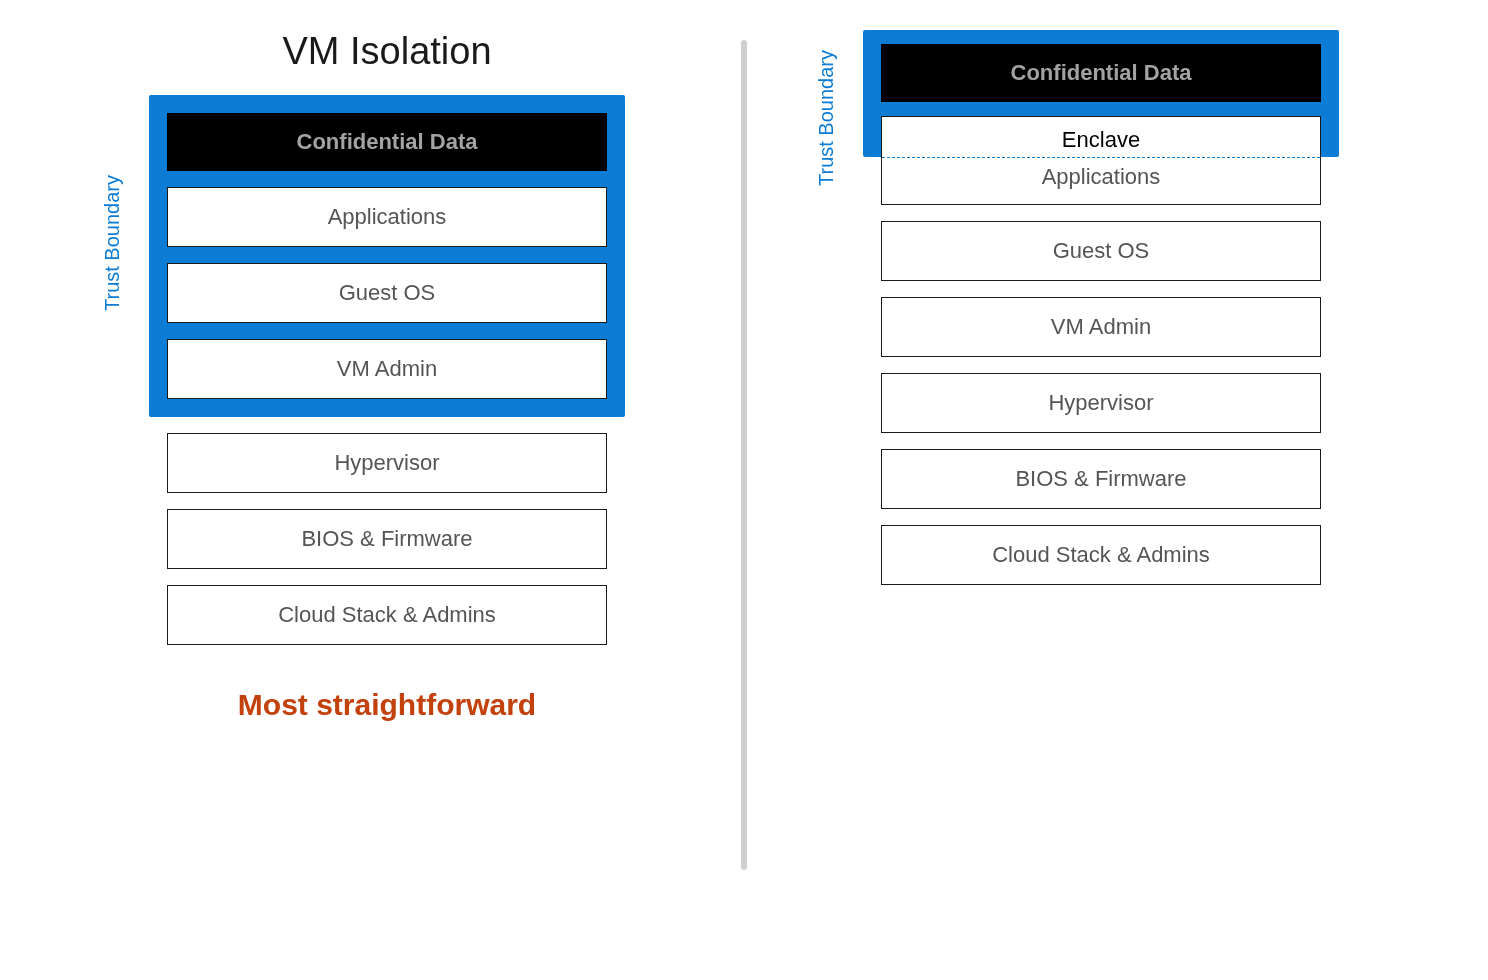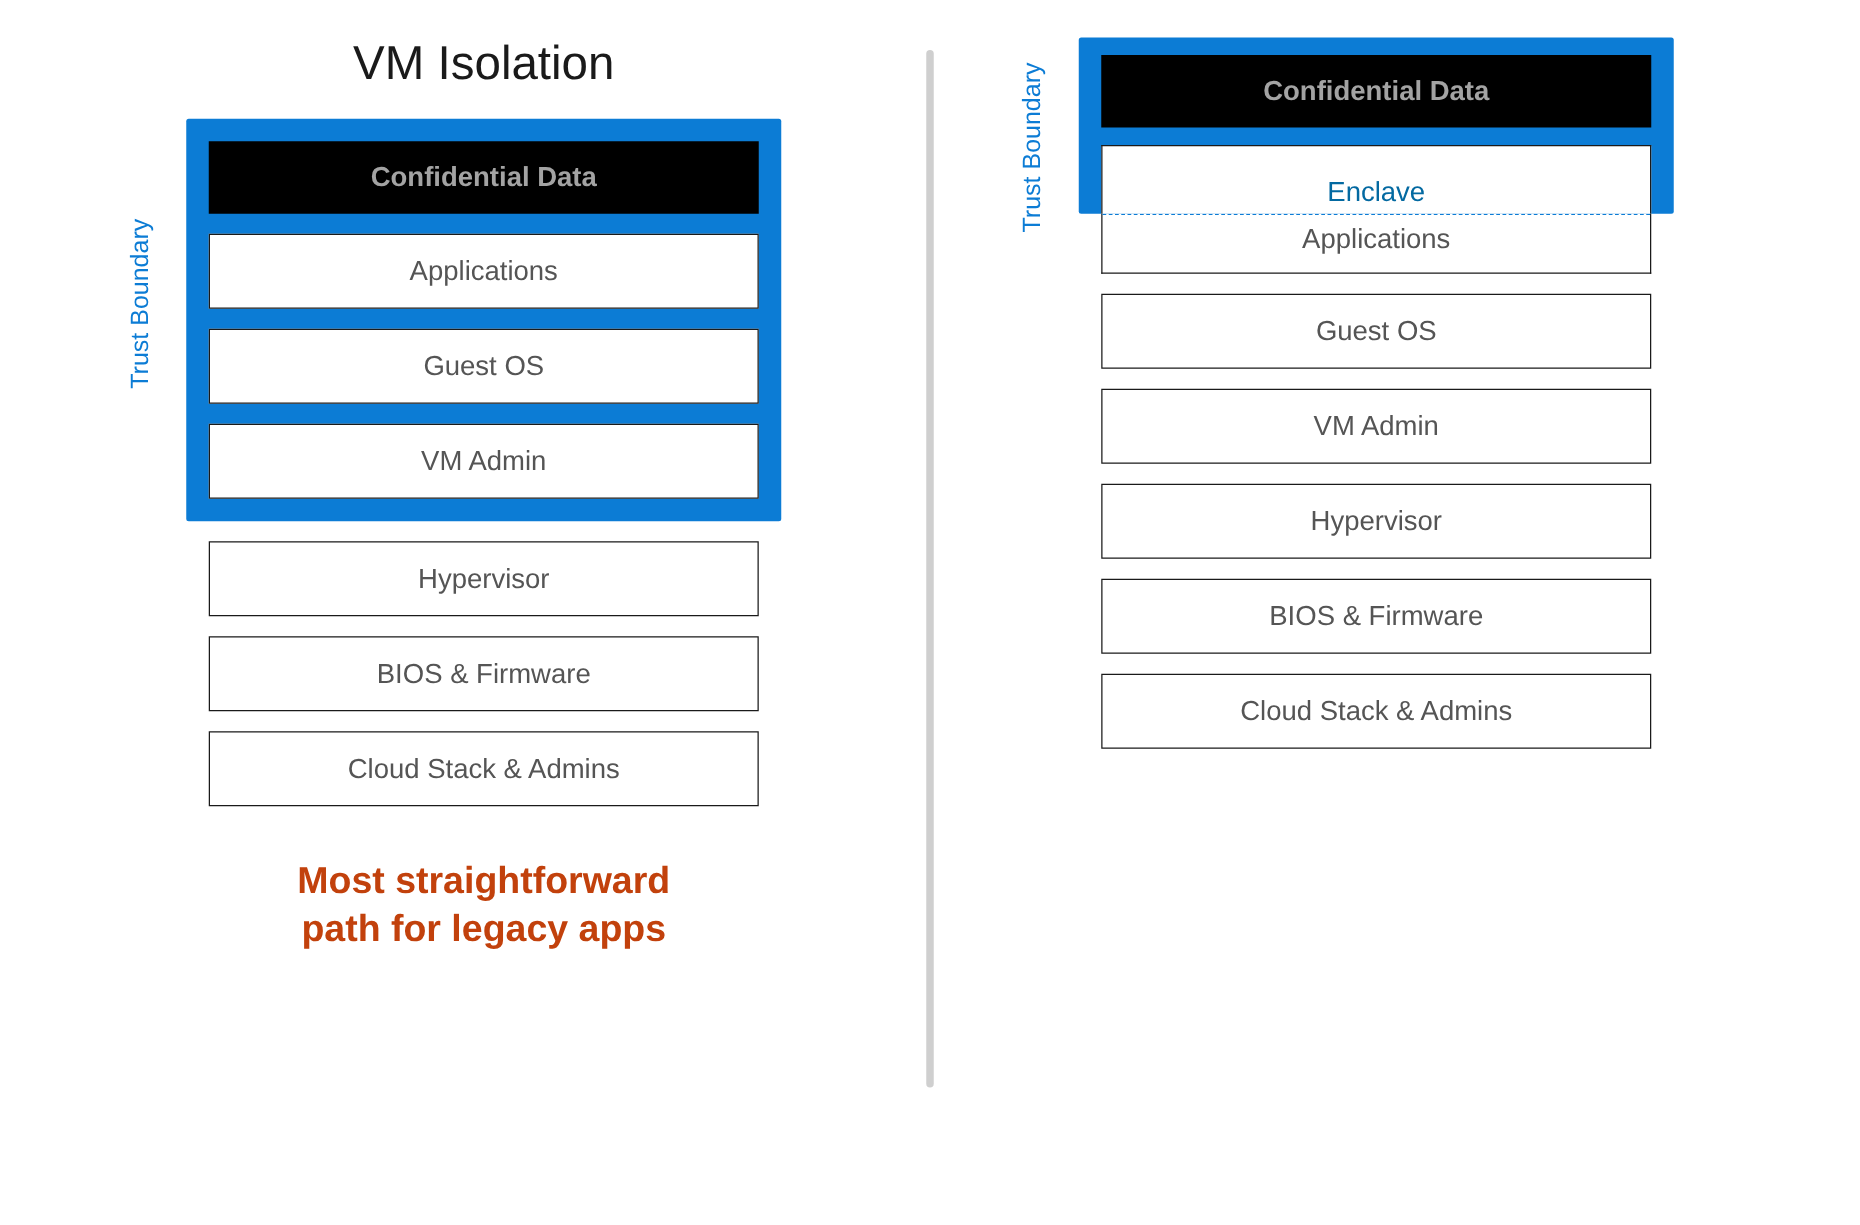--- a/index.html
+++ b/index.html
@@ -110,23 +110,23 @@
       z-index: 2;
     }
     .app-trust-box .layer.dark {
       margin-bottom: 14px;
     }
     .enclave-box {
       background: #ffffff;
       border: 1.5px solid #1a1a1a;
       border-bottom: none;
       text-align: center;
-      padding: 24px 10px 4px 10px;
+      padding: 10px 10px 4px 10px;
       font-size: 22px;
-      color: #0369a1;
+      color: #000000;
       width: 440px;
       margin: 0 auto;
     }
     .app-outer-stack {
       display: flex;
       flex-direction: column;
       gap: 16px;
       width: 440px;
       margin-top: 0;
       position: relative;
@@ -171,21 +171,20 @@
 
       <div class="vm-outer-stack">
         <div class="layer">Hypervisor</div>
         <div class="layer">BIOS &amp; Firmware</div>
         <div class="layer">Cloud Stack &amp; Admins</div>
       </div>
     </div>
 
     <div class="caption">
       <div>Most straightforward</div>
-      <div>path for legacy apps</div>
     </div>
   </div>
 
   <div class="divider"></div>
 
   <div class="column">
 
     <div class="app-stack-wrapper">
       <div class="trust-label" style="left:-48px; top:20px;">Trust Boundary</div>
 

